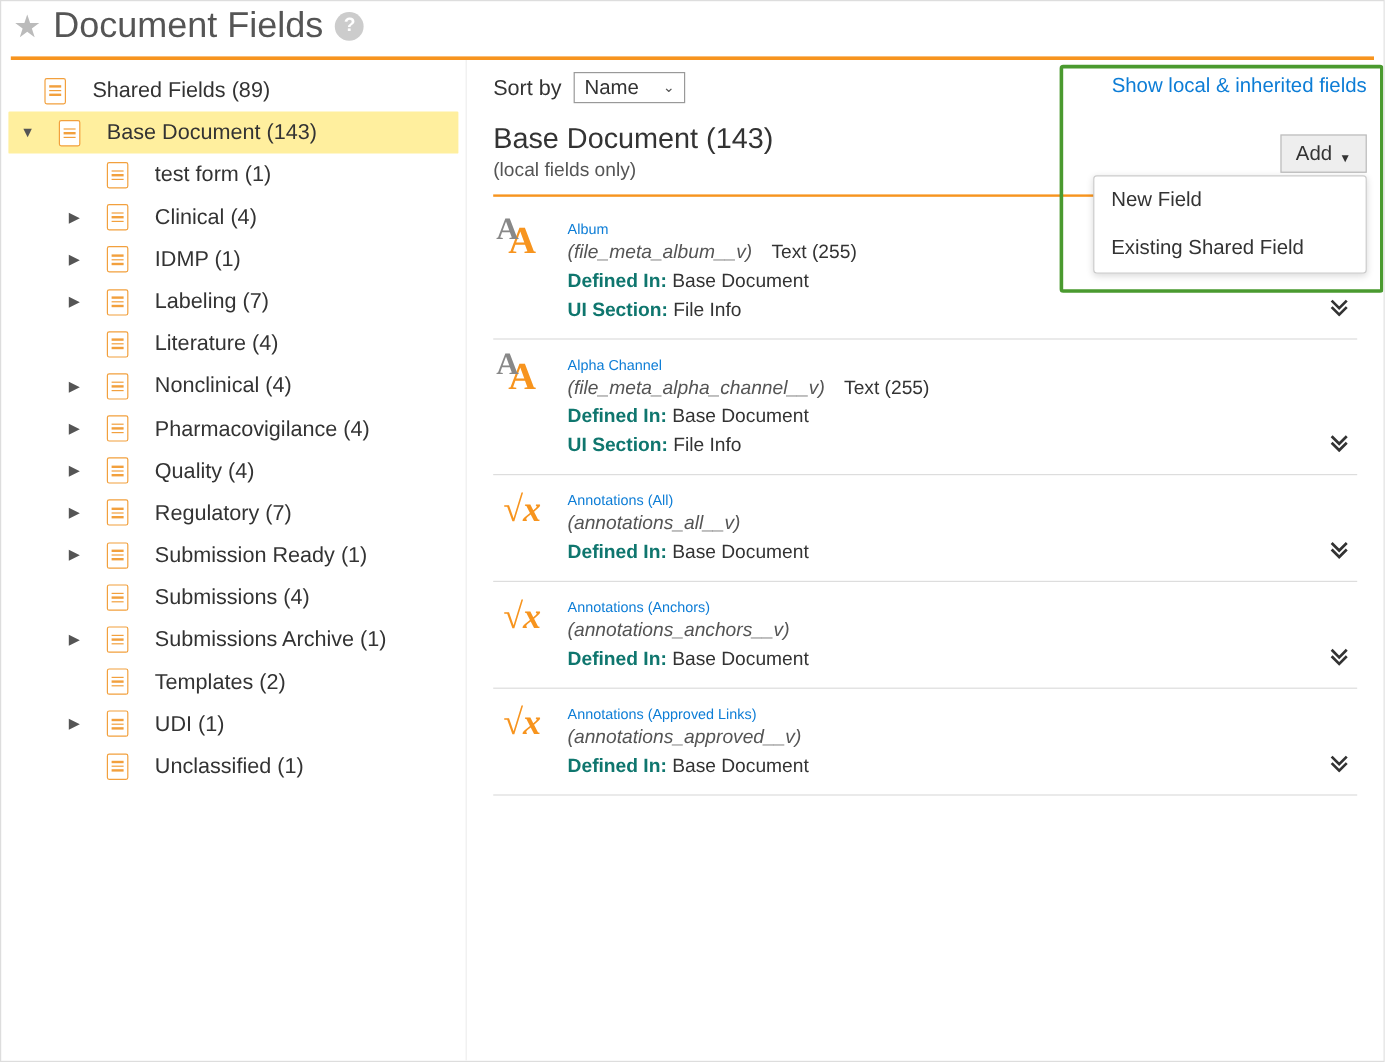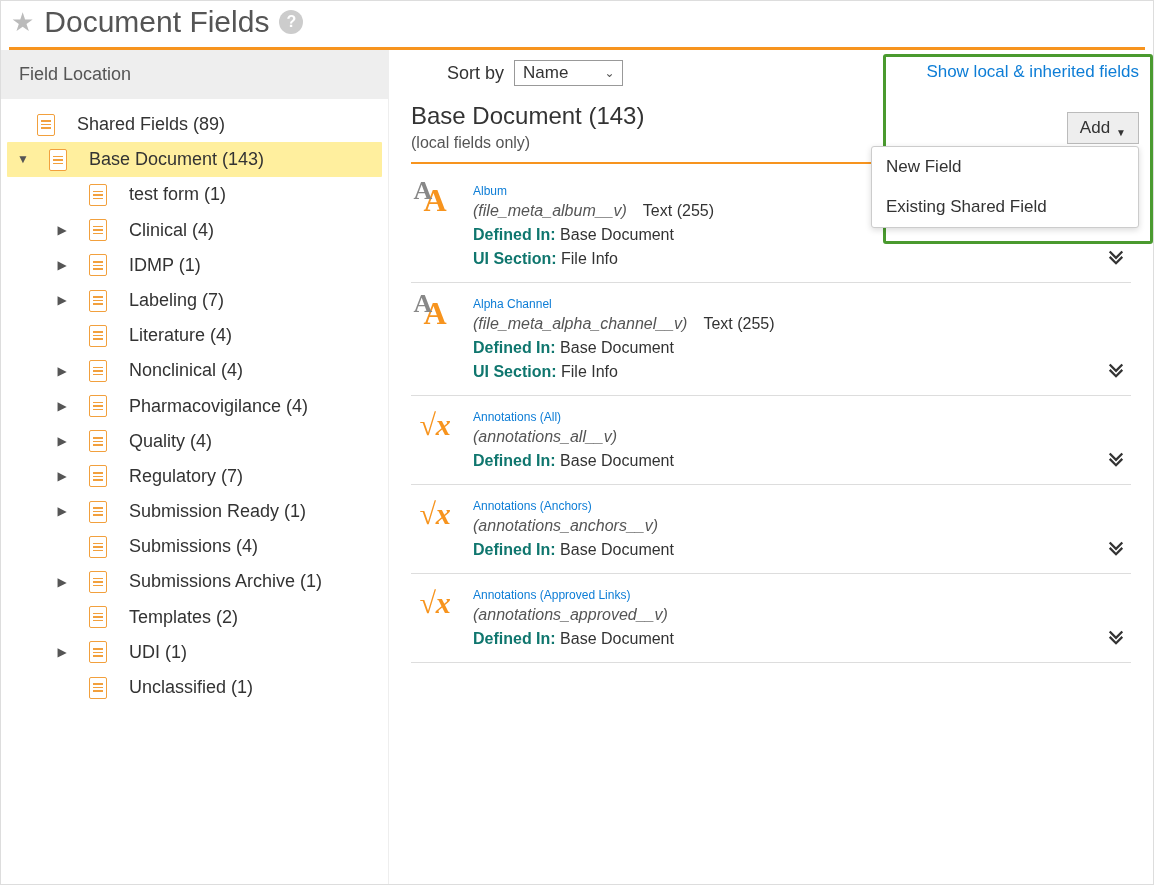--- a/index.html
+++ b/index.html
@@ -24,37 +24,37 @@
   .tree-row.selected { background:#ffef9e; border-radius:1px; }
   .tree-row.child { padding-left:50px; }
   .tree-row.child .arrow { margin-left:0; }
   .tree-row.top { padding-left:30px; }
   .tree-row.bd { padding-left:10px; }
   .doc-icon { width:18px; height:22px; border:1.5px solid #f2a03d; border-radius:2px; background:#fff; position:relative; display:inline-flex; flex-direction:column; justify-content:center; gap:2px; padding:3px 3px; flex-shrink:0; }
   .doc-icon span { height:1.5px; background:#f2a03d; display:block; }
 
   
   .main { flex:1; padding:10px 22px 0 22px; position:relative; overflow:hidden; }
-  .sort-row { display:flex; align-items:center; gap:10px; font-size:18px; color:#333;margin-left:36px; }
-  .select-wrap { border:1px solid #999; padding:2px 8px; display:inline-flex; align-items:center; gap:36px; font-size:17px; }
+  .sort-row { display:flex; align-items:center; gap:10px; font-size:18px; color:#333; }
+  .select-wrap { border:1px solid #999; padding:2px 8px; display:inline-flex; align-items:center; gap:20px; font-size:17px; }
   .select-wrap .chev { font-size:12px; color:#555; }
 
   .green-box { position:absolute; top:4px; right:0; width:270px; height:190px; border:3px solid #4a9a2f; border-radius:3px; z-index:2; pointer-events:none; }
 
   .toggle-link { position:absolute; top:12px; right:14px; color:#0d7dd6; font-size:17px; z-index:3; }
 
   .main-head { margin-top:16px; }
   .main-title { font-size:24px; color:#333; }
   .subtitle { color:#555; font-size:16px; margin-top:4px; }
   .main-orange { height:2px; background:#f7941e; margin-top:10px; margin-bottom:0; }
 
   .add-btn { position:absolute; top:62px; right:14px; background:#eee; border:1px solid #bbb; padding:5px 12px; font-size:17px; display:inline-flex; align-items:flex-end; gap:6px; z-index:3; }
   .add-btn .tri { font-size:10px; }
 
-  .dropdown { position:absolute; top:96px; right:14px; width:268px; background:#fff; border:1px solid #ccc; border-radius:3px; box-shadow:0 2px 6px rgba(0,0,0,.15); z-index:3; }
+  .dropdown { position:absolute; top:96px; right:14px; width:228px; background:#fff; border:1px solid #ccc; border-radius:3px; box-shadow:0 2px 6px rgba(0,0,0,.15); z-index:3; }
   .dropdown-item { padding:10px 14px; font-size:17px; color:#333; }
 
   .field-list { margin-top:6px; }
   .field-item { display:flex; gap:14px; padding:14px 4px 14px 0; border-bottom:1px solid #ddd; position:relative; }
   .field-item:first-child { border-top:none; }
   .fi-icon { width:48px; display:flex; align-items:flex-start; justify-content:center; }
   .icon-text { font-size:32px; font-weight:bold; color:#f7941e; font-family:"Times New Roman", serif; line-height:1; position:relative; }
   .icon-text .grey { color:#888; position:absolute; left:-10px; top:-6px; font-size:26px; }
   .icon-formula { font-family:"Times New Roman", serif; color:#f7941e; font-size:30px; font-style:italic; font-weight:bold; white-space:nowrap; line-height:1; }
   .fi-body { flex:1; }
@@ -72,21 +72,20 @@
 <div class="page">
   <div class="header">
     <span class="star">★</span>
     <span class="page-title">Document Fields</span>
     <span class="help">?</span>
   </div>
   <div class="orange-bar"></div>
 
   <div class="body">
     <div class="sidebar">
-      <div class="sidebar-header">Field Location</div>
       <div class="tree" id="tree">
           <div class="tree-row top">
             <span class="doc-icon">
               <span></span>
               <span></span>
               <span></span>
             </span>
             <span>Shared Fields (89)</span>
           </div>
           <div class="tree-row bd selected">

